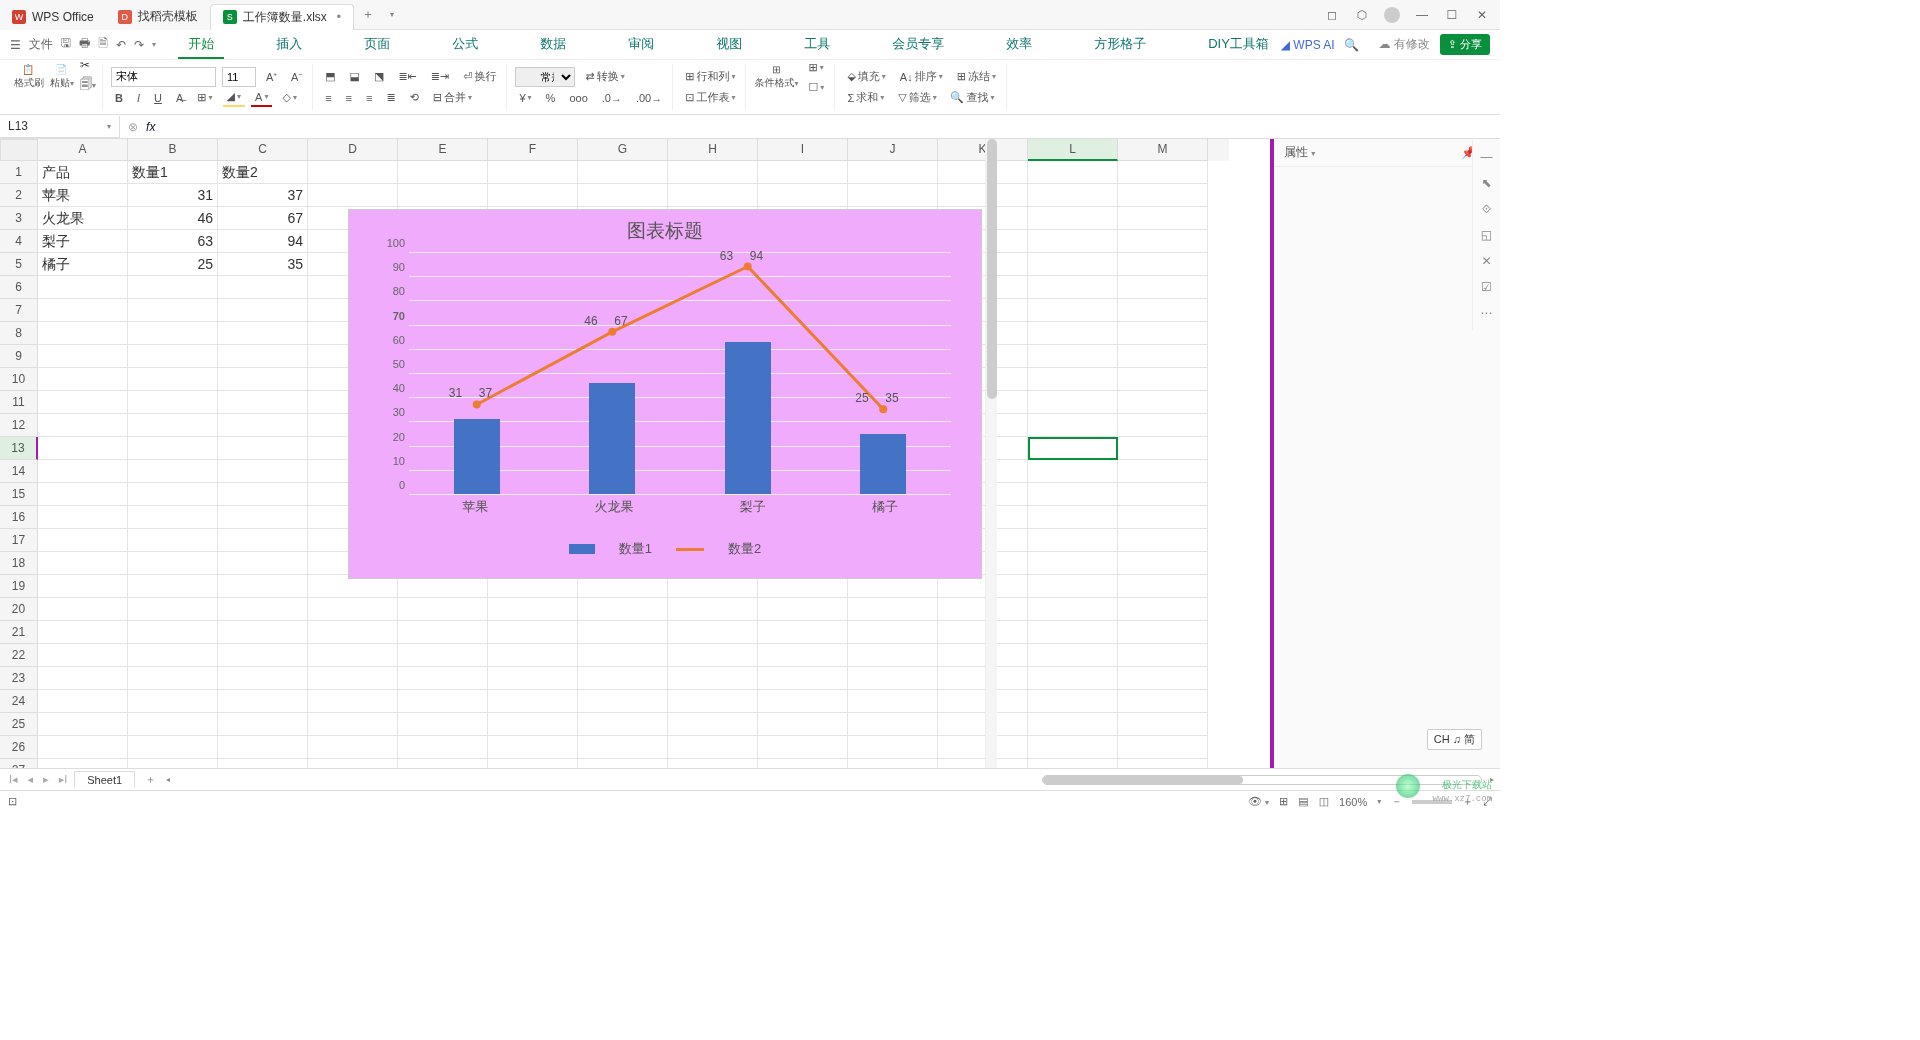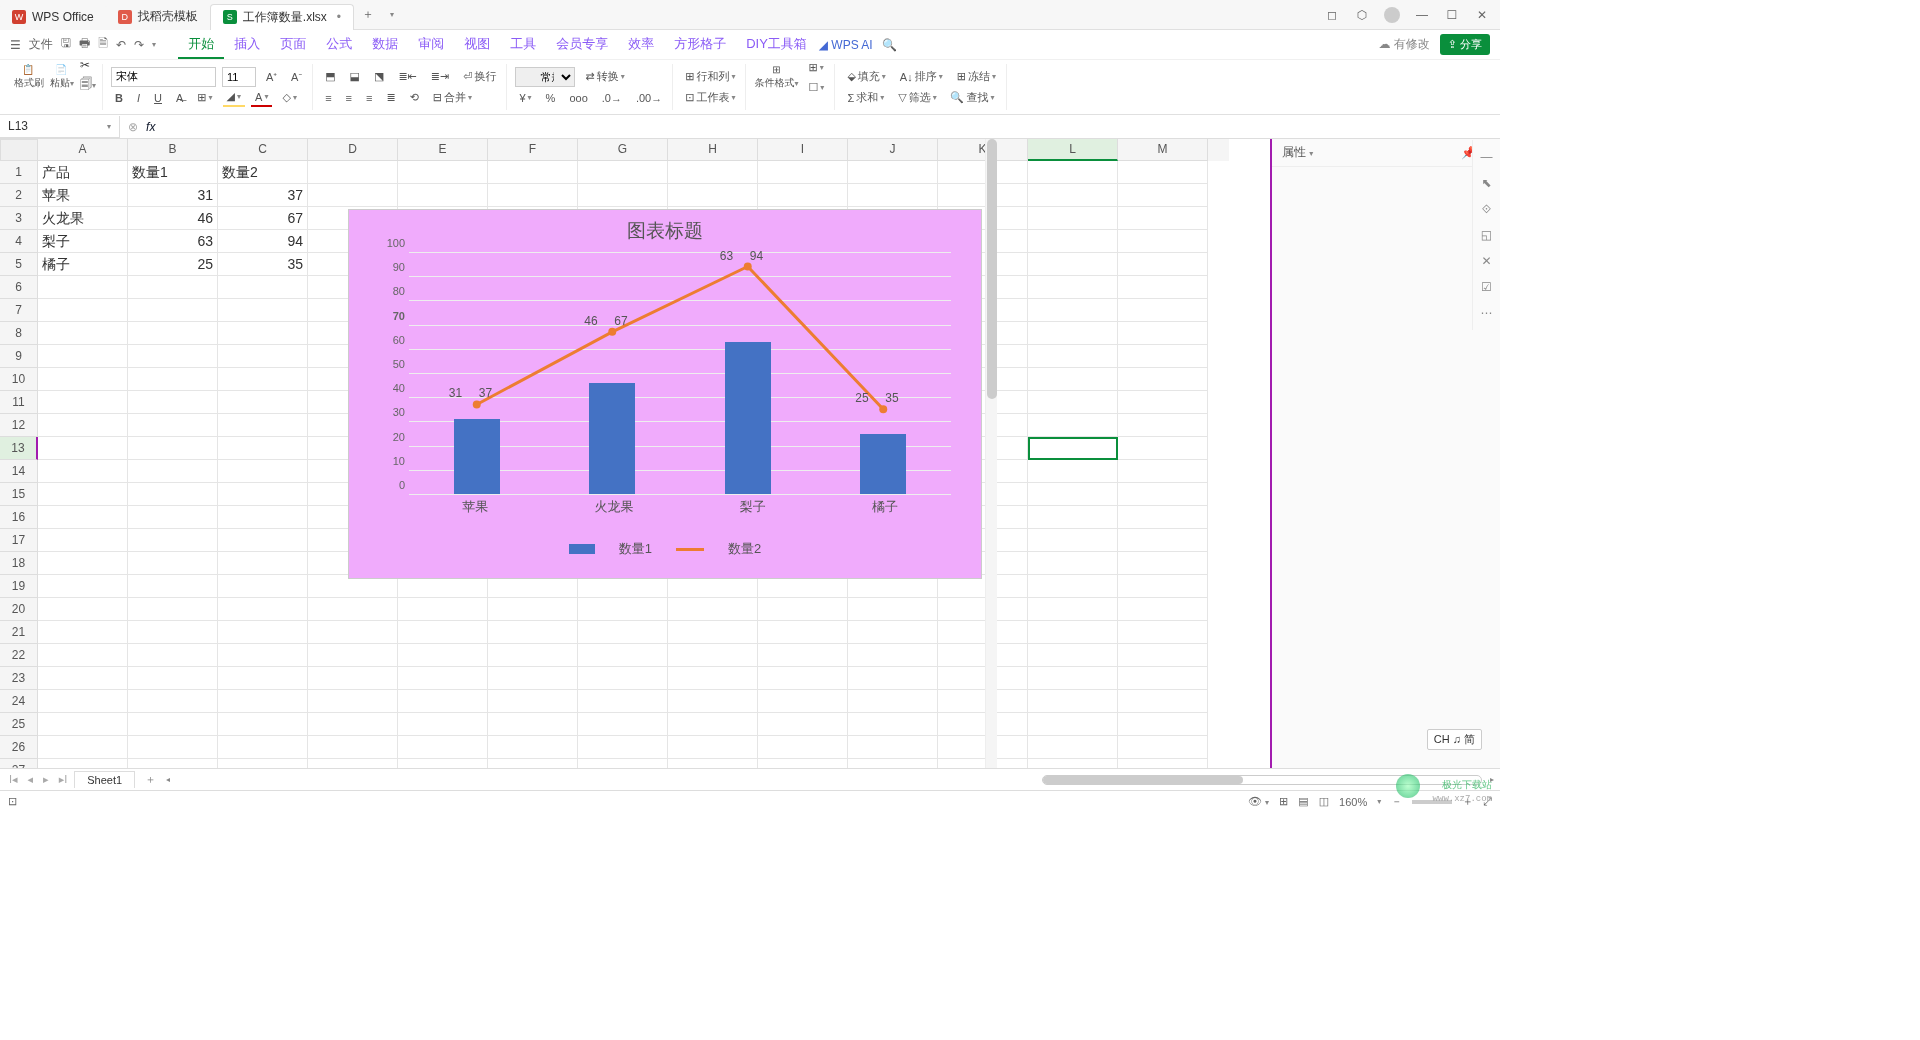--- a/index.html
+++ b/index.html
@@ -14,21 +14,21 @@
 .icon-template { background: #e05a4a; }
 .icon-sheet { background: #0a8f3c; }
 .tab-dot { color: #888; margin-left: 4px; }
 .tab-add { padding: 0 8px; color: #666; cursor: pointer; }
 .title-right { margin-left: auto; display: flex; gap: 14px; padding-right: 10px; align-items: center; color: #666; }
 .title-right span { width: 16px; height: 16px; display: inline-flex; align-items: center; justify-content: center; }
 .avatar-small { width: 18px; height: 18px; border-radius: 50%; background: #ccc; }
 
 
 .menu-bar { height: 30px; display: flex; align-items: center; padding: 0 10px; gap: 2px; border-bottom: 1px solid #f0f0f0; }
-.menu-item { padding: 4px 10px; font-size: 13px; color: #8b5cf6; cursor: pointer; }
+.menu-item { padding: 4px 10px; font-size: 13px; color: #0f766e; cursor: pointer; }
 .menu-item.active { color: #0a8f3c; border-bottom: 2px solid #0a8f3c; }
 .menu-left-icons { display: flex; gap: 8px; align-items: center; color: #666; }
 .menu-left-icons span { cursor: pointer; }
 .menu-right { margin-left: auto; display: flex; gap: 10px; align-items: center; }
 .btn-share { background: #0a8f3c; color: #fff; padding: 3px 8px; border-radius: 3px; font-size: 11px; display: flex; align-items: center; gap: 3px; }
 .wps-ai { color: #4469d4; font-size: 12px; }
 
 
 .ribbon { height: 55px; background: #fff; border-bottom: 1px solid #e0e0e0; display: flex; padding: 4px 8px; gap: 2px; }
 .ribbon-group { display: flex; flex-direction: column; padding: 2px 6px; border-right: 1px solid #eee; }
@@ -71,21 +71,21 @@
 .bar-slot { width: 60px; position: relative; height: 100%; display: flex; align-items: flex-end; justify-content: center; }
 .bar { width: 46px; background: #4472c4; }
 .x-labels { position: absolute; bottom: -4px; left: 0; right: 0; display: flex; justify-content: space-around; font-size: 13px; color: #555; }
 .legend { display: flex; justify-content: center; gap: 24px; padding-top: 28px; font-size: 13px; color: #555; align-items: center; }
 .leg-bar { width: 26px; height: 10px; background: #4472c4; }
 .leg-line { width: 28px; height: 3px; background: #ed7d31; }
 svg.line-overlay { position: absolute; left: 0; top: 0; width: 100%; height: 100%; pointer-events: none; }
 .data-label-line { position: absolute; font-size: 12px; color: #555; }
 
 
-.right-panel { width: 230px; border-left: 2px solid #a21caf; background: #fafafa; margin-left: 41px; }
+.right-panel { width: 230px; border-left: 4px solid #a21caf; background: #fafafa; margin-left: 41px; }
 .panel-header { height: 28px; padding: 0 10px; display: flex; align-items: center; justify-content: space-between; border-bottom: 1px solid #eee; font-size: 12px; color: #555; }
 .vertical-toolbar { position: absolute; right: 0; top: 140px; width: 28px; background: #fafafa; border-left: 1px solid #eee; display: flex; flex-direction: column; gap: 12px; padding: 10px 4px; align-items: center; color: #888; }
 
 
 .sheet-tabs { height: 22px; display: flex; align-items: center; padding: 0 6px; gap: 4px; border-top: 1px solid #ddd; font-size: 11px; }
 .sheet-tab { padding: 2px 12px; border: 1px solid #ddd; border-bottom: none; background: #fff; }
 .sheet-nav { color: #aaa; padding: 0 3px; }
 .hscroll { flex: 1; display: flex; align-items: center; justify-content: center; }
 .hscroll-track { width: 440px; height: 10px; border: 1px solid #ccc; border-radius: 5px; position: relative; margin-left: auto; margin-right: 8px; }
 .hscroll-thumb { position: absolute; left: 0; width: 200px; height: 8px; background: #ccc; border-radius: 4px; }
@@ -139,21 +139,21 @@
   <div class="menu-left-icons">
     <span>☰</span>
     <span>文件</span>
     <span>🖫</span>
     <span>🖶</span>
     <span>🗎</span>
     <span>↶</span>
     <span>↷</span>
     <span class="dd">▾</span>
   </div>
-  <div id="menu-items" style="display:flex;margin-left:20px;">
+  <div id="menu-items" style="display:flex;margin-left:20px;gap:42px;">
       <span class="menu-item active">开始</span>
       <span class="menu-item">插入</span>
       <span class="menu-item">页面</span>
       <span class="menu-item">公式</span>
       <span class="menu-item">数据</span>
       <span class="menu-item">审阅</span>
       <span class="menu-item">视图</span>
       <span class="menu-item">工具</span>
       <span class="menu-item">会员专享</span>
       <span class="menu-item">效率</span>

